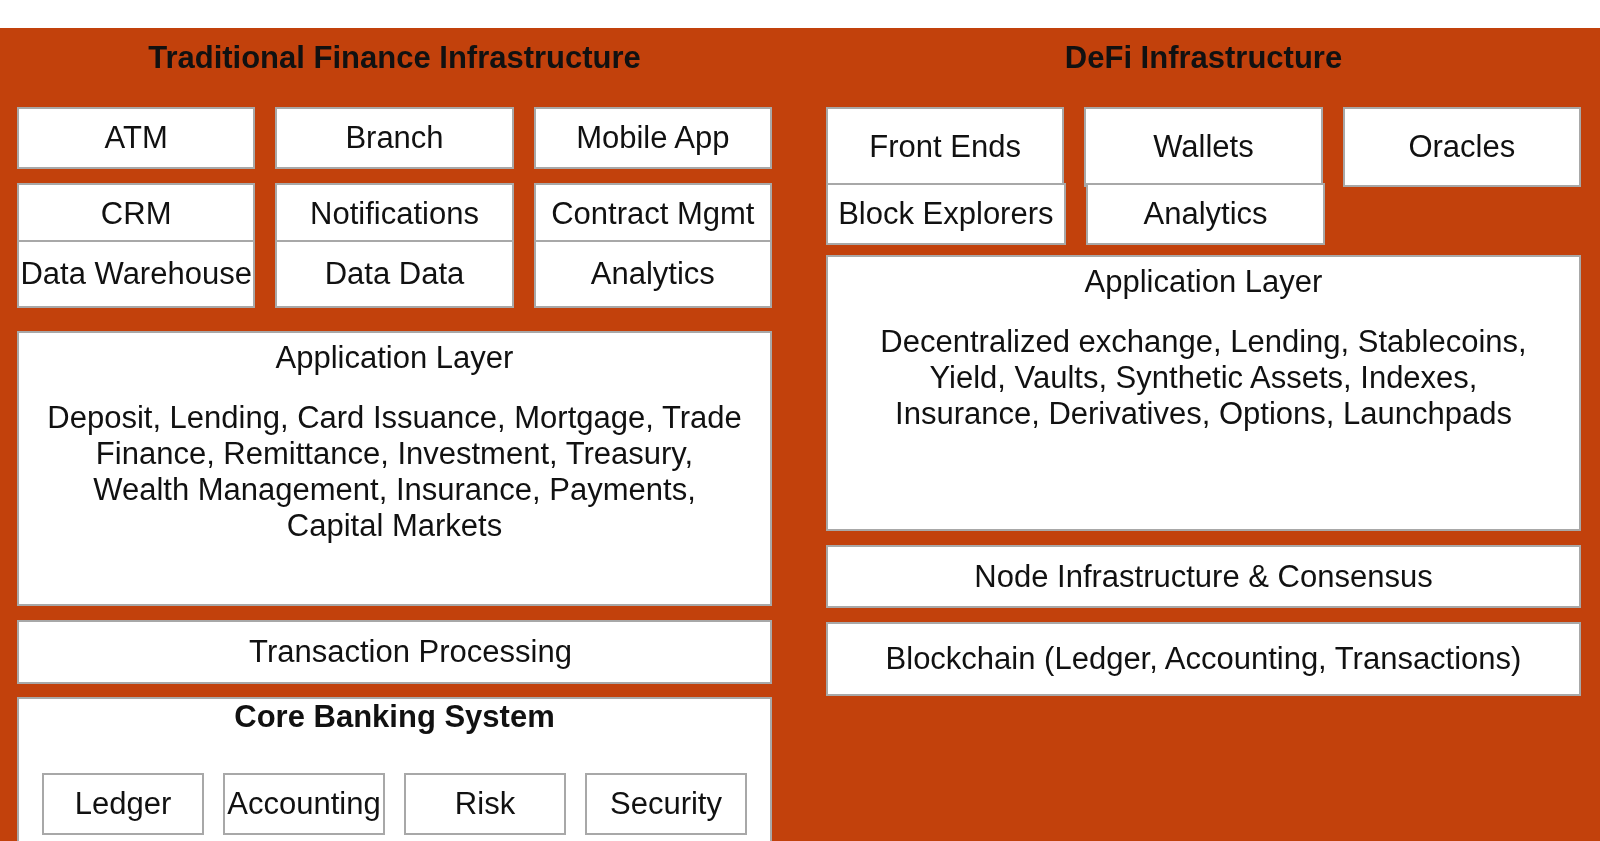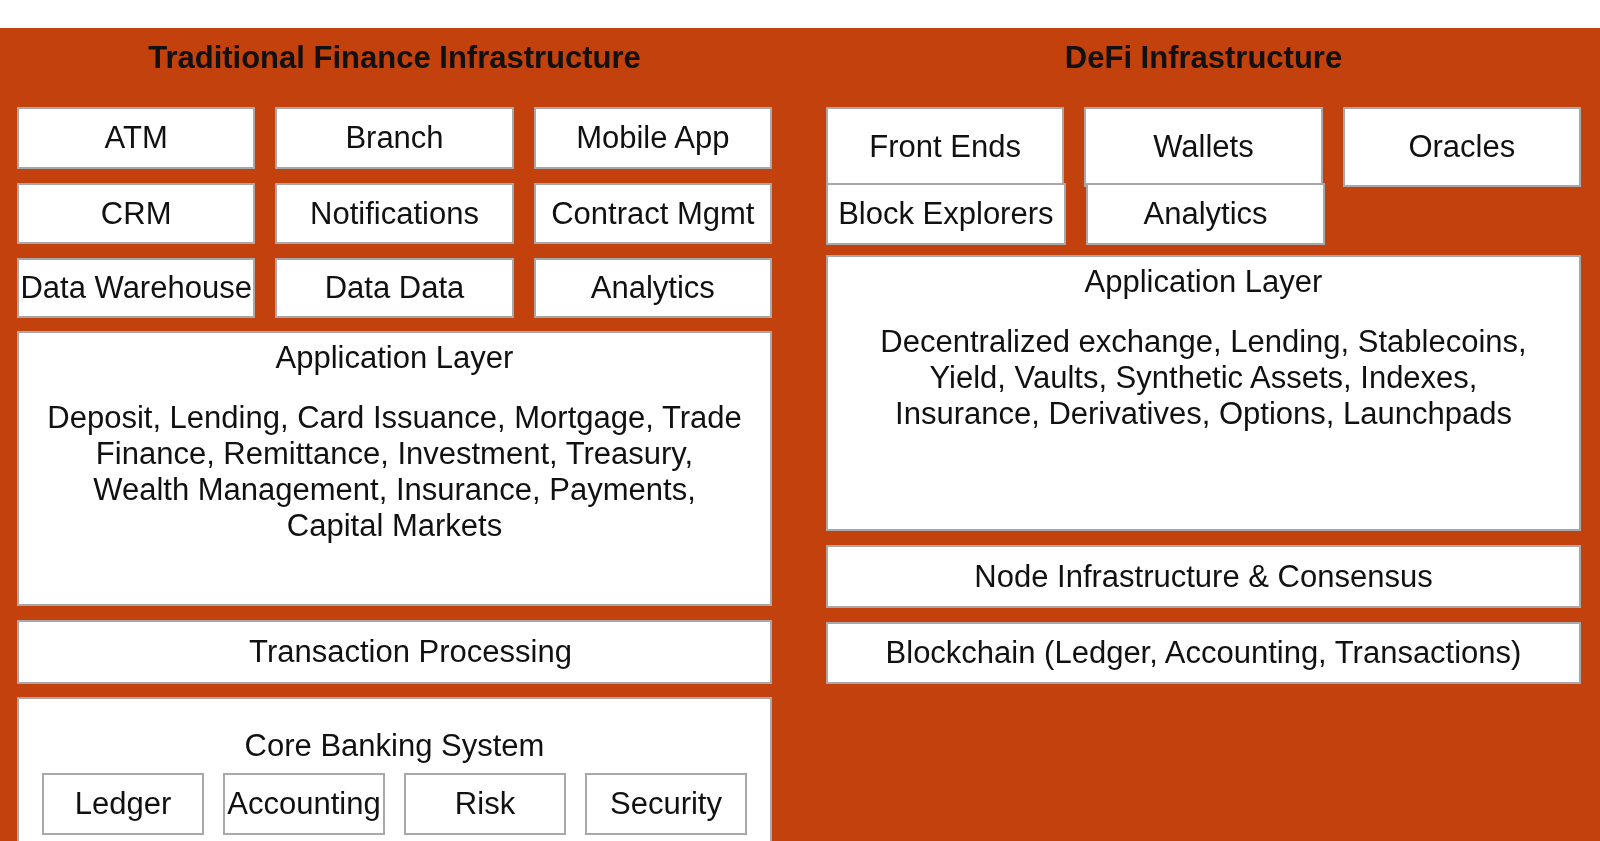--- a/index.html
+++ b/index.html
@@ -79,53 +79,53 @@
     align-items: center;
     justify-content: center;
     font-size: 31px;
     line-height: 34px;
     white-space: nowrap;
   }
 
   
   .l-r1   { top: 79px;  height: 62px; }
   .l-r2   { top: 155px; height: 61px; }
-  .l-r3   { top: 230px; height: 60px; }
+  .l-r3   { top: 212px; height: 68px; }
   .l-app  { top: 303px; height: 275px; }
   .l-tx   { top: 592px; height: 64px; padding-left: 32px; }
   .l-core { top: 669px; height: 159px; }
 
   
   .r-r1    { top: 79px;  height: 80px; }
   .r-r2    { top: 155px; height: 62px; }
   .r-app   { top: 227px; height: 276px; }
   .r-node  { top: 517px; height: 63px; }
-  .r-chain { top: 594px; height: 62px; }
+  .r-chain { top: 594px; height: 74px; }
 
   .app-heading {
     margin: 0;
     padding-top: 8px;
     font-size: 31px;
     line-height: 34px;
     font-weight: normal;
   }
   .app-body {
     margin: 25px auto 0;
     max-width: 712px;
     font-size: 31px;
     line-height: 36px;
     white-space: pre-line;
   }
 
   .core-heading {
     margin: 0;
-    padding-top: 30px;
-    font-size: 31px;
-    line-height: 34px;
-    font-weight: normal;
+    padding-top: 1px;
+    font-size: 31px;
+    line-height: 34px;
+    font-weight: bold;
   }
   .core-modules {
     position: absolute;
     left: 23px;
     right: 23px;
     top: 74px;
     height: 62px;
     display: flex;
     gap: 19px;
   }

